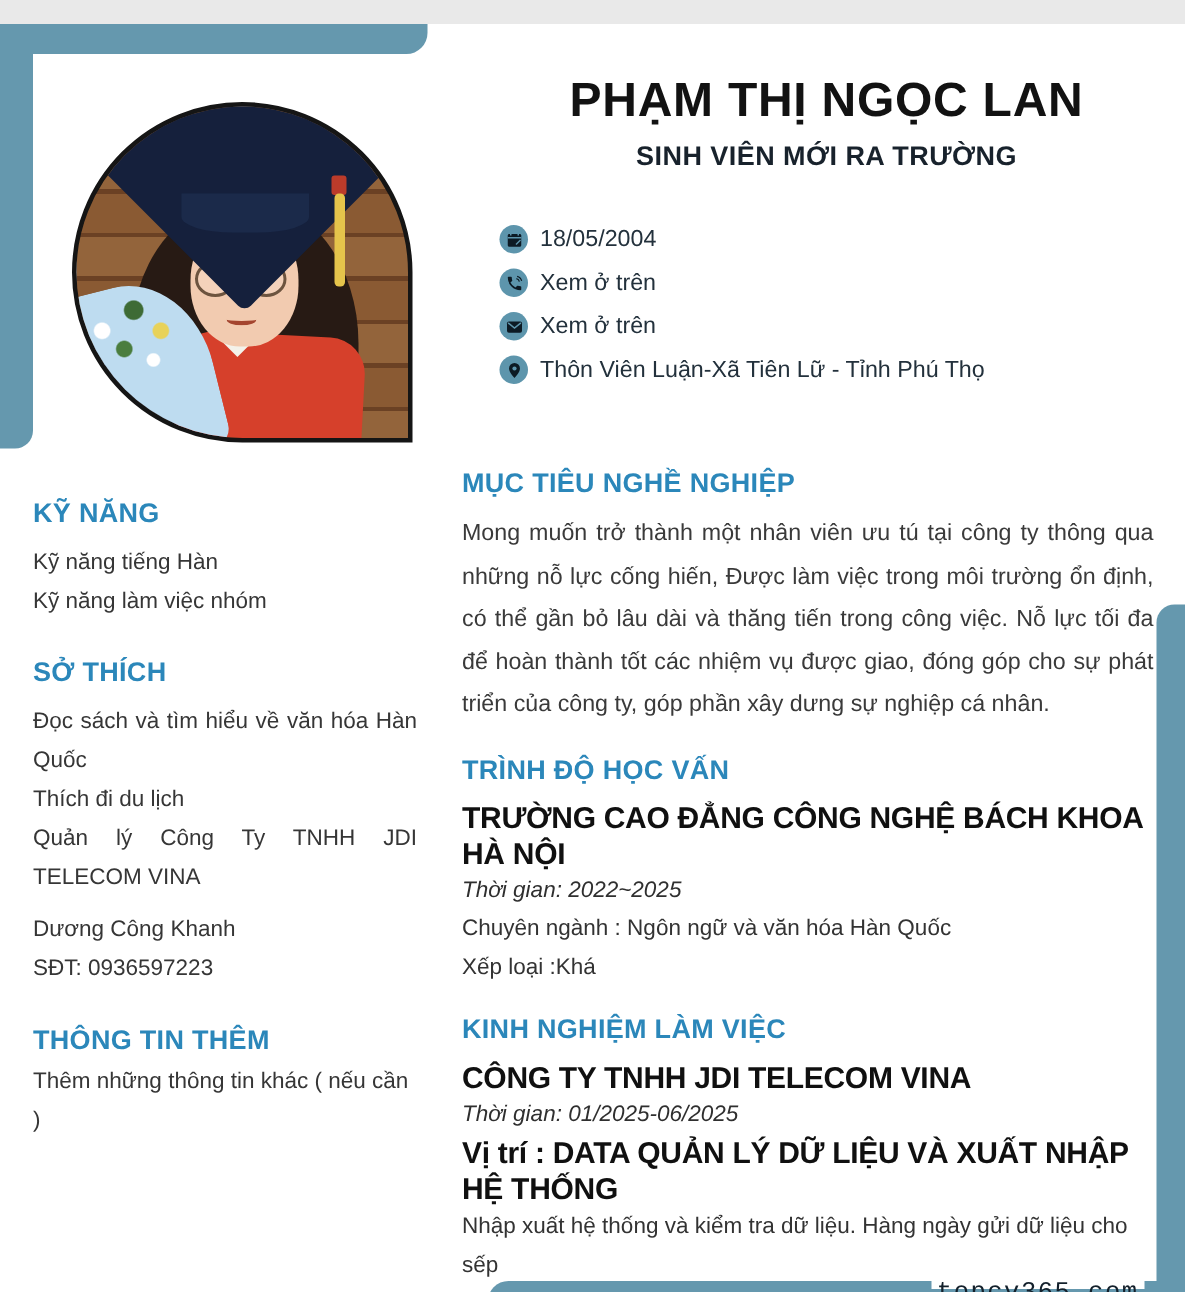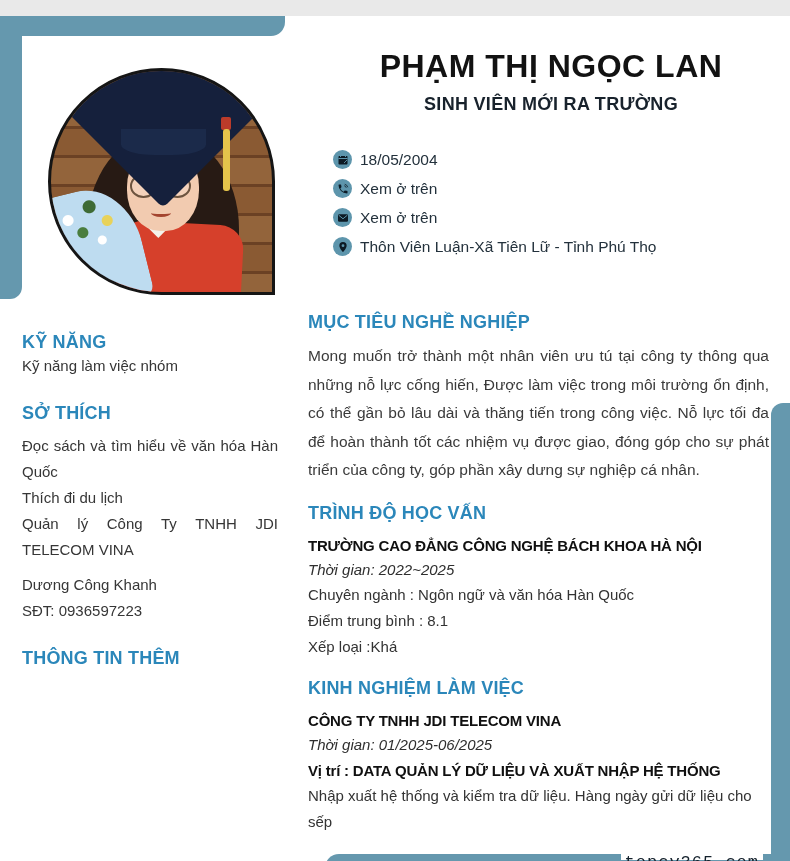--- a/index.html
+++ b/index.html
@@ -67,21 +67,21 @@
   
   .col-left  { position:absolute; left:22px;  top:316px; width:256px; }
   .col-right { position:absolute; left:308px; top:296px; width:461px; }
   h2.sec { font-size:18px; font-weight:bold; color:#2b87ba; letter-spacing:.2px; }
   .col-left h2.sec { margin-top:24px; }
   .col-left h2.sec:first-child { margin-top:0; }
   .li { font-size:15px; line-height:26px; color:#363636; }
   .li.first { margin-top:9px; }
   .just { text-align:justify; }
   .obj-p { margin-top:9px; font-size:15.5px; line-height:28.5px; color:#3a3a3a; text-align:justify; }
-  .sub-bold { margin-top:10px; font-size:15px; font-weight:bold; color:#101010; letter-spacing:-.2px; line-height:24px; }
+  .sub-bold { margin-top:10px; font-size:20px; font-weight:bold; color:#101010; letter-spacing:-.2px; line-height:24px; }
   .sub-it   { font-size:15px; font-style:italic; color:#2f2f2f; line-height:24px; }
   .sub-line { font-size:15px; color:#333; line-height:26px; }
   .col-right h2.sec { margin-top:18px; }
   .col-right h2.sec:first-child { margin-top:0; }
 
   
   .watermark {
     position:absolute; right:27px; bottom:5px;
     font-family:"Liberation Mono","DejaVu Sans Mono",monospace;
     font-size:17px; color:#13202b; letter-spacing:1px;
@@ -155,42 +155,43 @@
             <path fill="currentColor" d="M12 2a7.3 7.3 0 0 0-7.3 7.3C4.7 14.5 12 22 12 22s7.3-7.5 7.3-12.7A7.3 7.3 0 0 0 12 2z"></path>
             <circle cx="12" cy="9.3" r="2.8" fill="#5d95ac"></circle>
           </svg>
       </span>
       <span class="c-tx">Thôn Viên Luận-Xã Tiên Lữ - Tỉnh Phú Thọ</span>
     </div>
   </div>
 
   <div class="col-left">
     <h2 class="sec">KỸ NĂNG</h2>
+    <div class="li first">Kỹ năng tiếng Hàn</div>
     <div class="li">Kỹ năng làm việc nhóm</div>
 
     <h2 class="sec">SỞ THÍCH</h2>
     <div class="li first just">Đọc sách và tìm hiểu về văn hóa Hàn Quốc</div>
     <div class="li">Thích đi du lịch</div>
 
     <div class="li just">Quản lý Công Ty TNHH JDI TELECOM VINA</div>
     <div class="li first">Dương Công Khanh</div>
     <div class="li">SĐT: 0936597223</div>
 
     <h2 class="sec">THÔNG TIN THÊM</h2>
+    <div class="li" style="margin-top:4px;">Thêm những thông tin khác ( nếu cần )</div>
   </div>
 
   <div class="col-right">
     <h2 class="sec">MỤC TIÊU NGHỀ NGHIỆP</h2>
     <p class="obj-p">Mong muốn trở thành một nhân viên ưu tú tại công ty thông qua những nỗ lực cống hiến, Được làm việc trong môi trường ổn định, có thể gần bỏ lâu dài và thăng tiến trong công việc. Nỗ lực tối đa để hoàn thành tốt các nhiệm vụ được giao, đóng góp cho sự phát triển của công ty, góp phần xây dưng sự nghiệp cá nhân.</p>
 
     <h2 class="sec">TRÌNH ĐỘ HỌC VẤN</h2>
     <div class="sub-bold">TRƯỜNG CAO ĐẲNG CÔNG NGHỆ BÁCH KHOA HÀ NỘI</div>
     <div class="sub-it">Thời gian: 2022~2025</div>
     <div class="sub-line">Chuyên ngành : Ngôn ngữ và văn hóa Hàn Quốc</div>
-    <div class="sub-line">Điểm trung bình : 8.1</div>
     <div class="sub-line">Xếp loại  :Khá</div>
 
     <h2 class="sec">KINH NGHIỆM LÀM VIỆC</h2>
     <div class="sub-bold">CÔNG TY TNHH JDI TELECOM VINA</div>
     <div class="sub-it">Thời gian:  01/2025-06/2025</div>
     <div class="sub-bold" style="margin-top:2px;">Vị trí : DATA QUẢN LÝ DỮ LIỆU VÀ XUẤT NHẬP HỆ THỐNG</div>
     <div class="sub-line">Nhập xuất hệ thống và kiểm tra dữ liệu. Hàng ngày gửi dữ liệu cho sếp</div>
   </div>
 
   <div class="watermark">topcv365.com</div>

